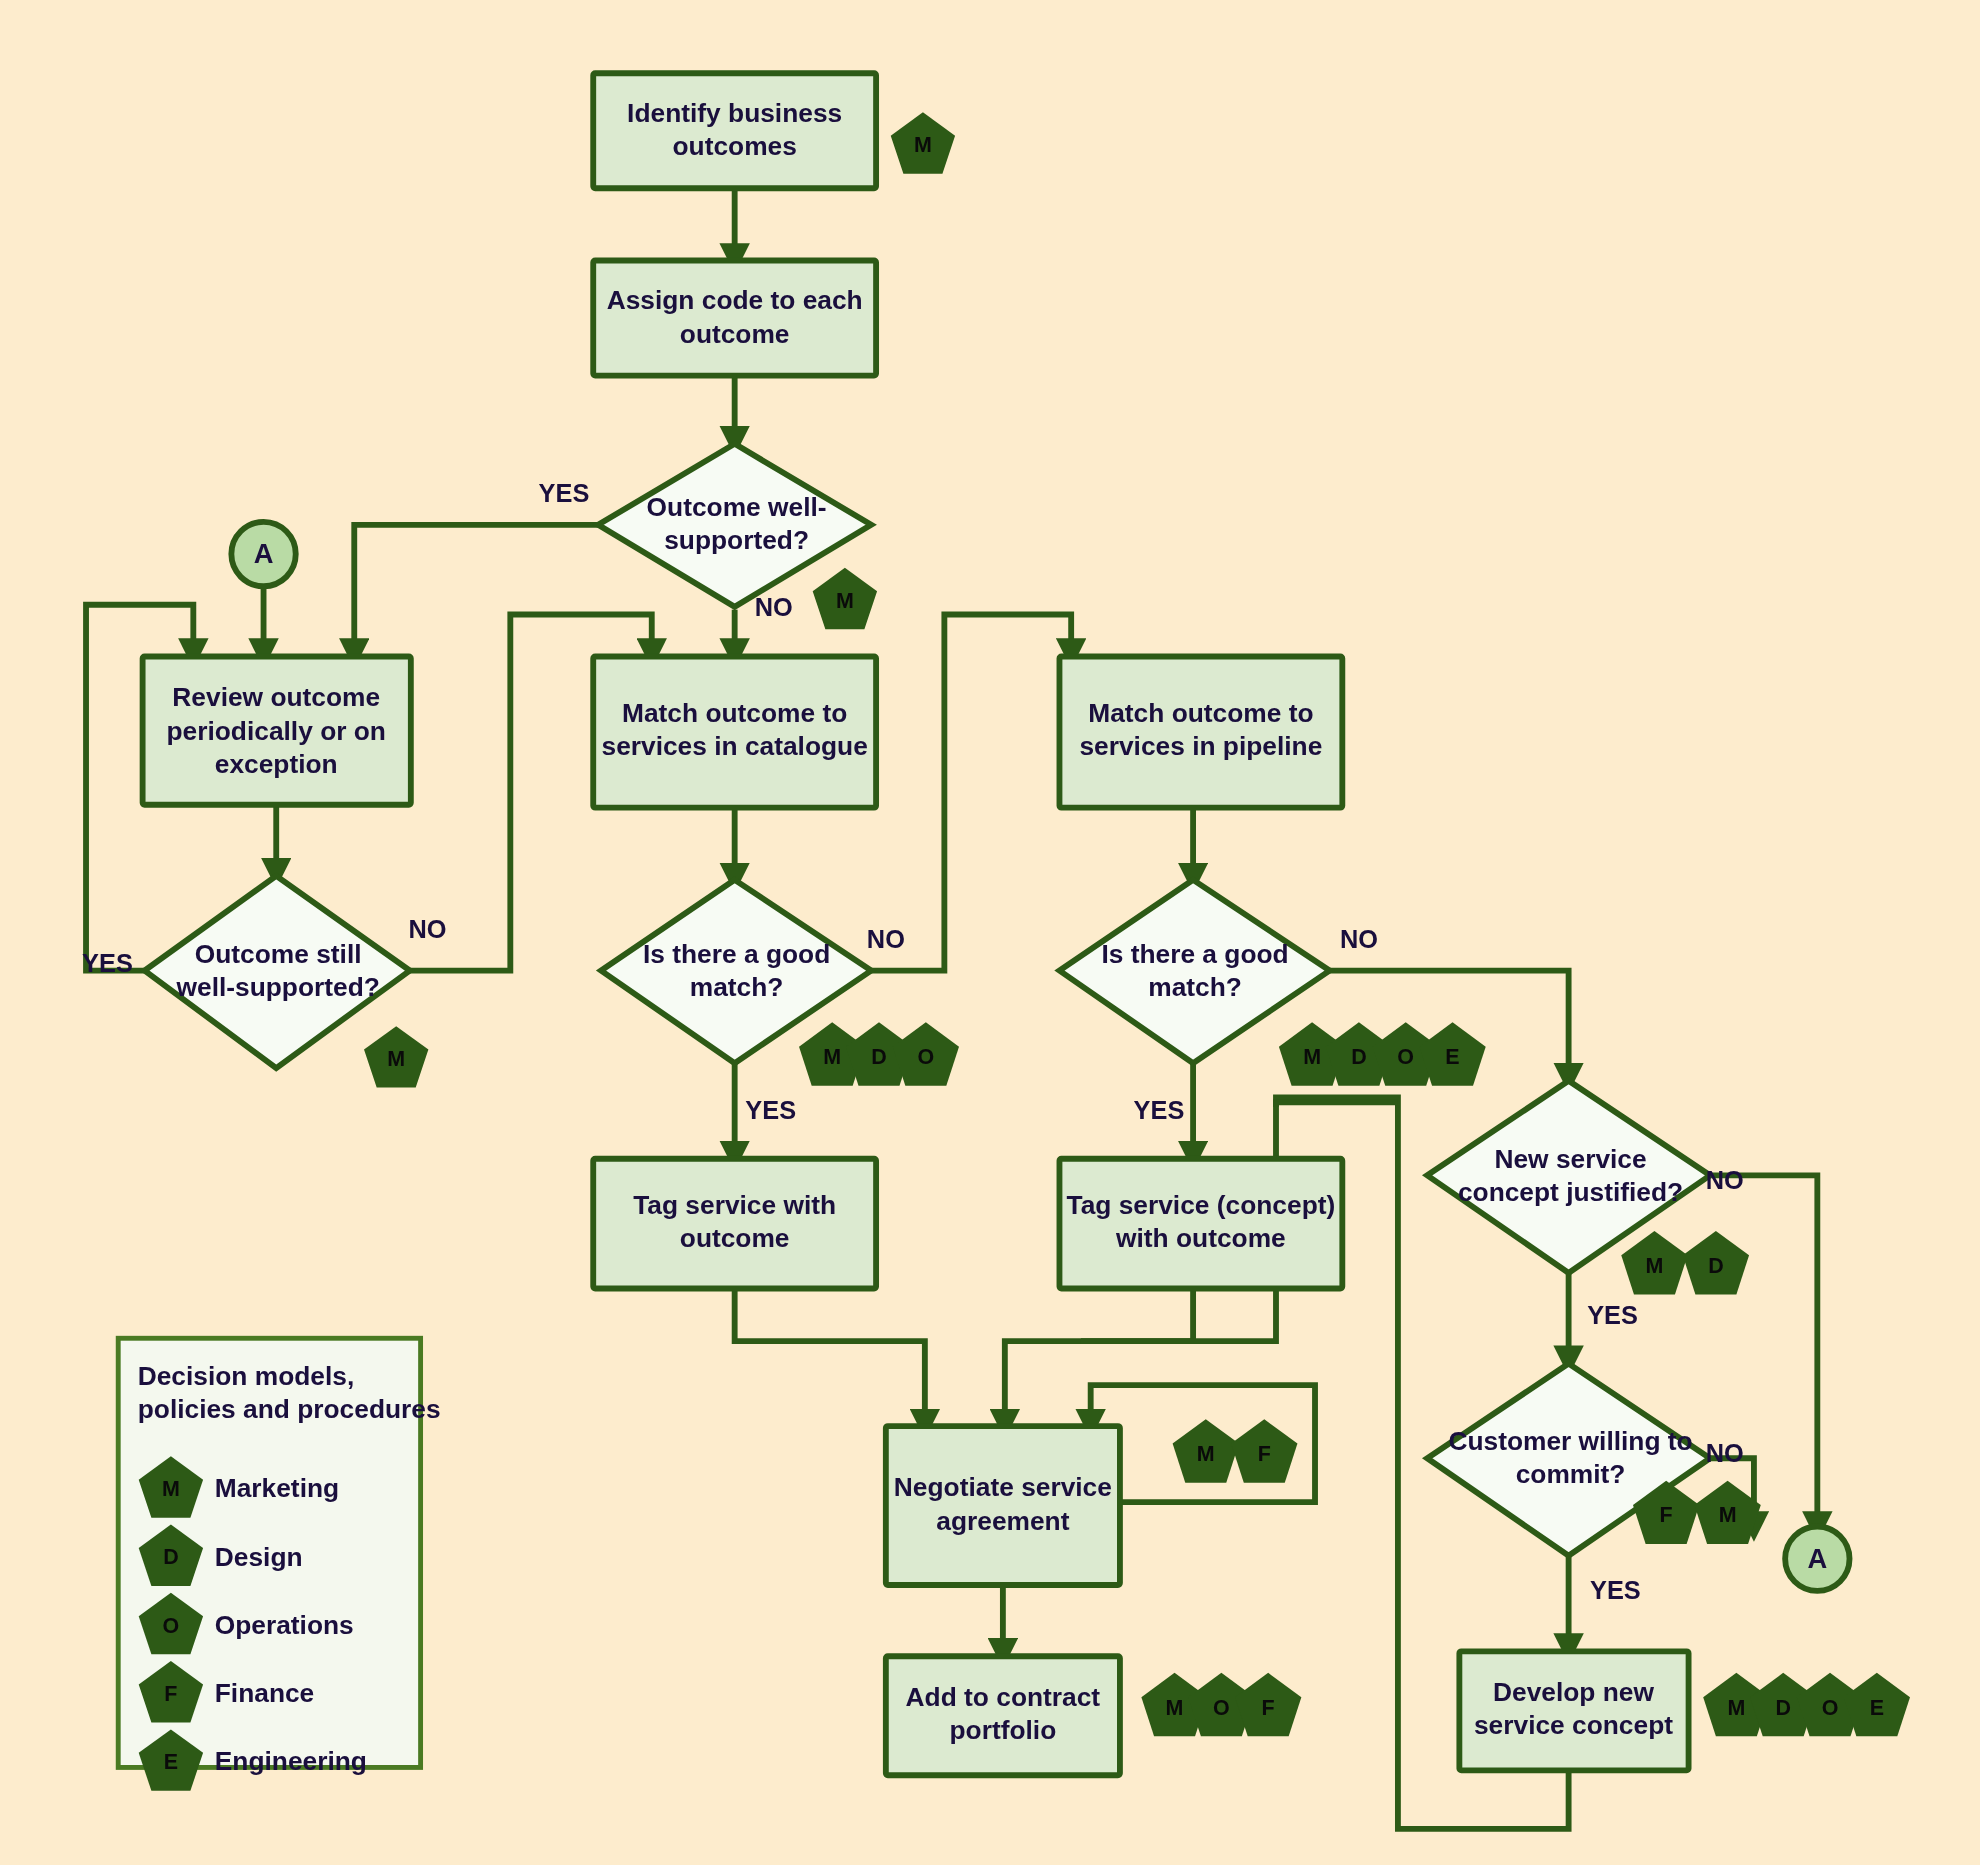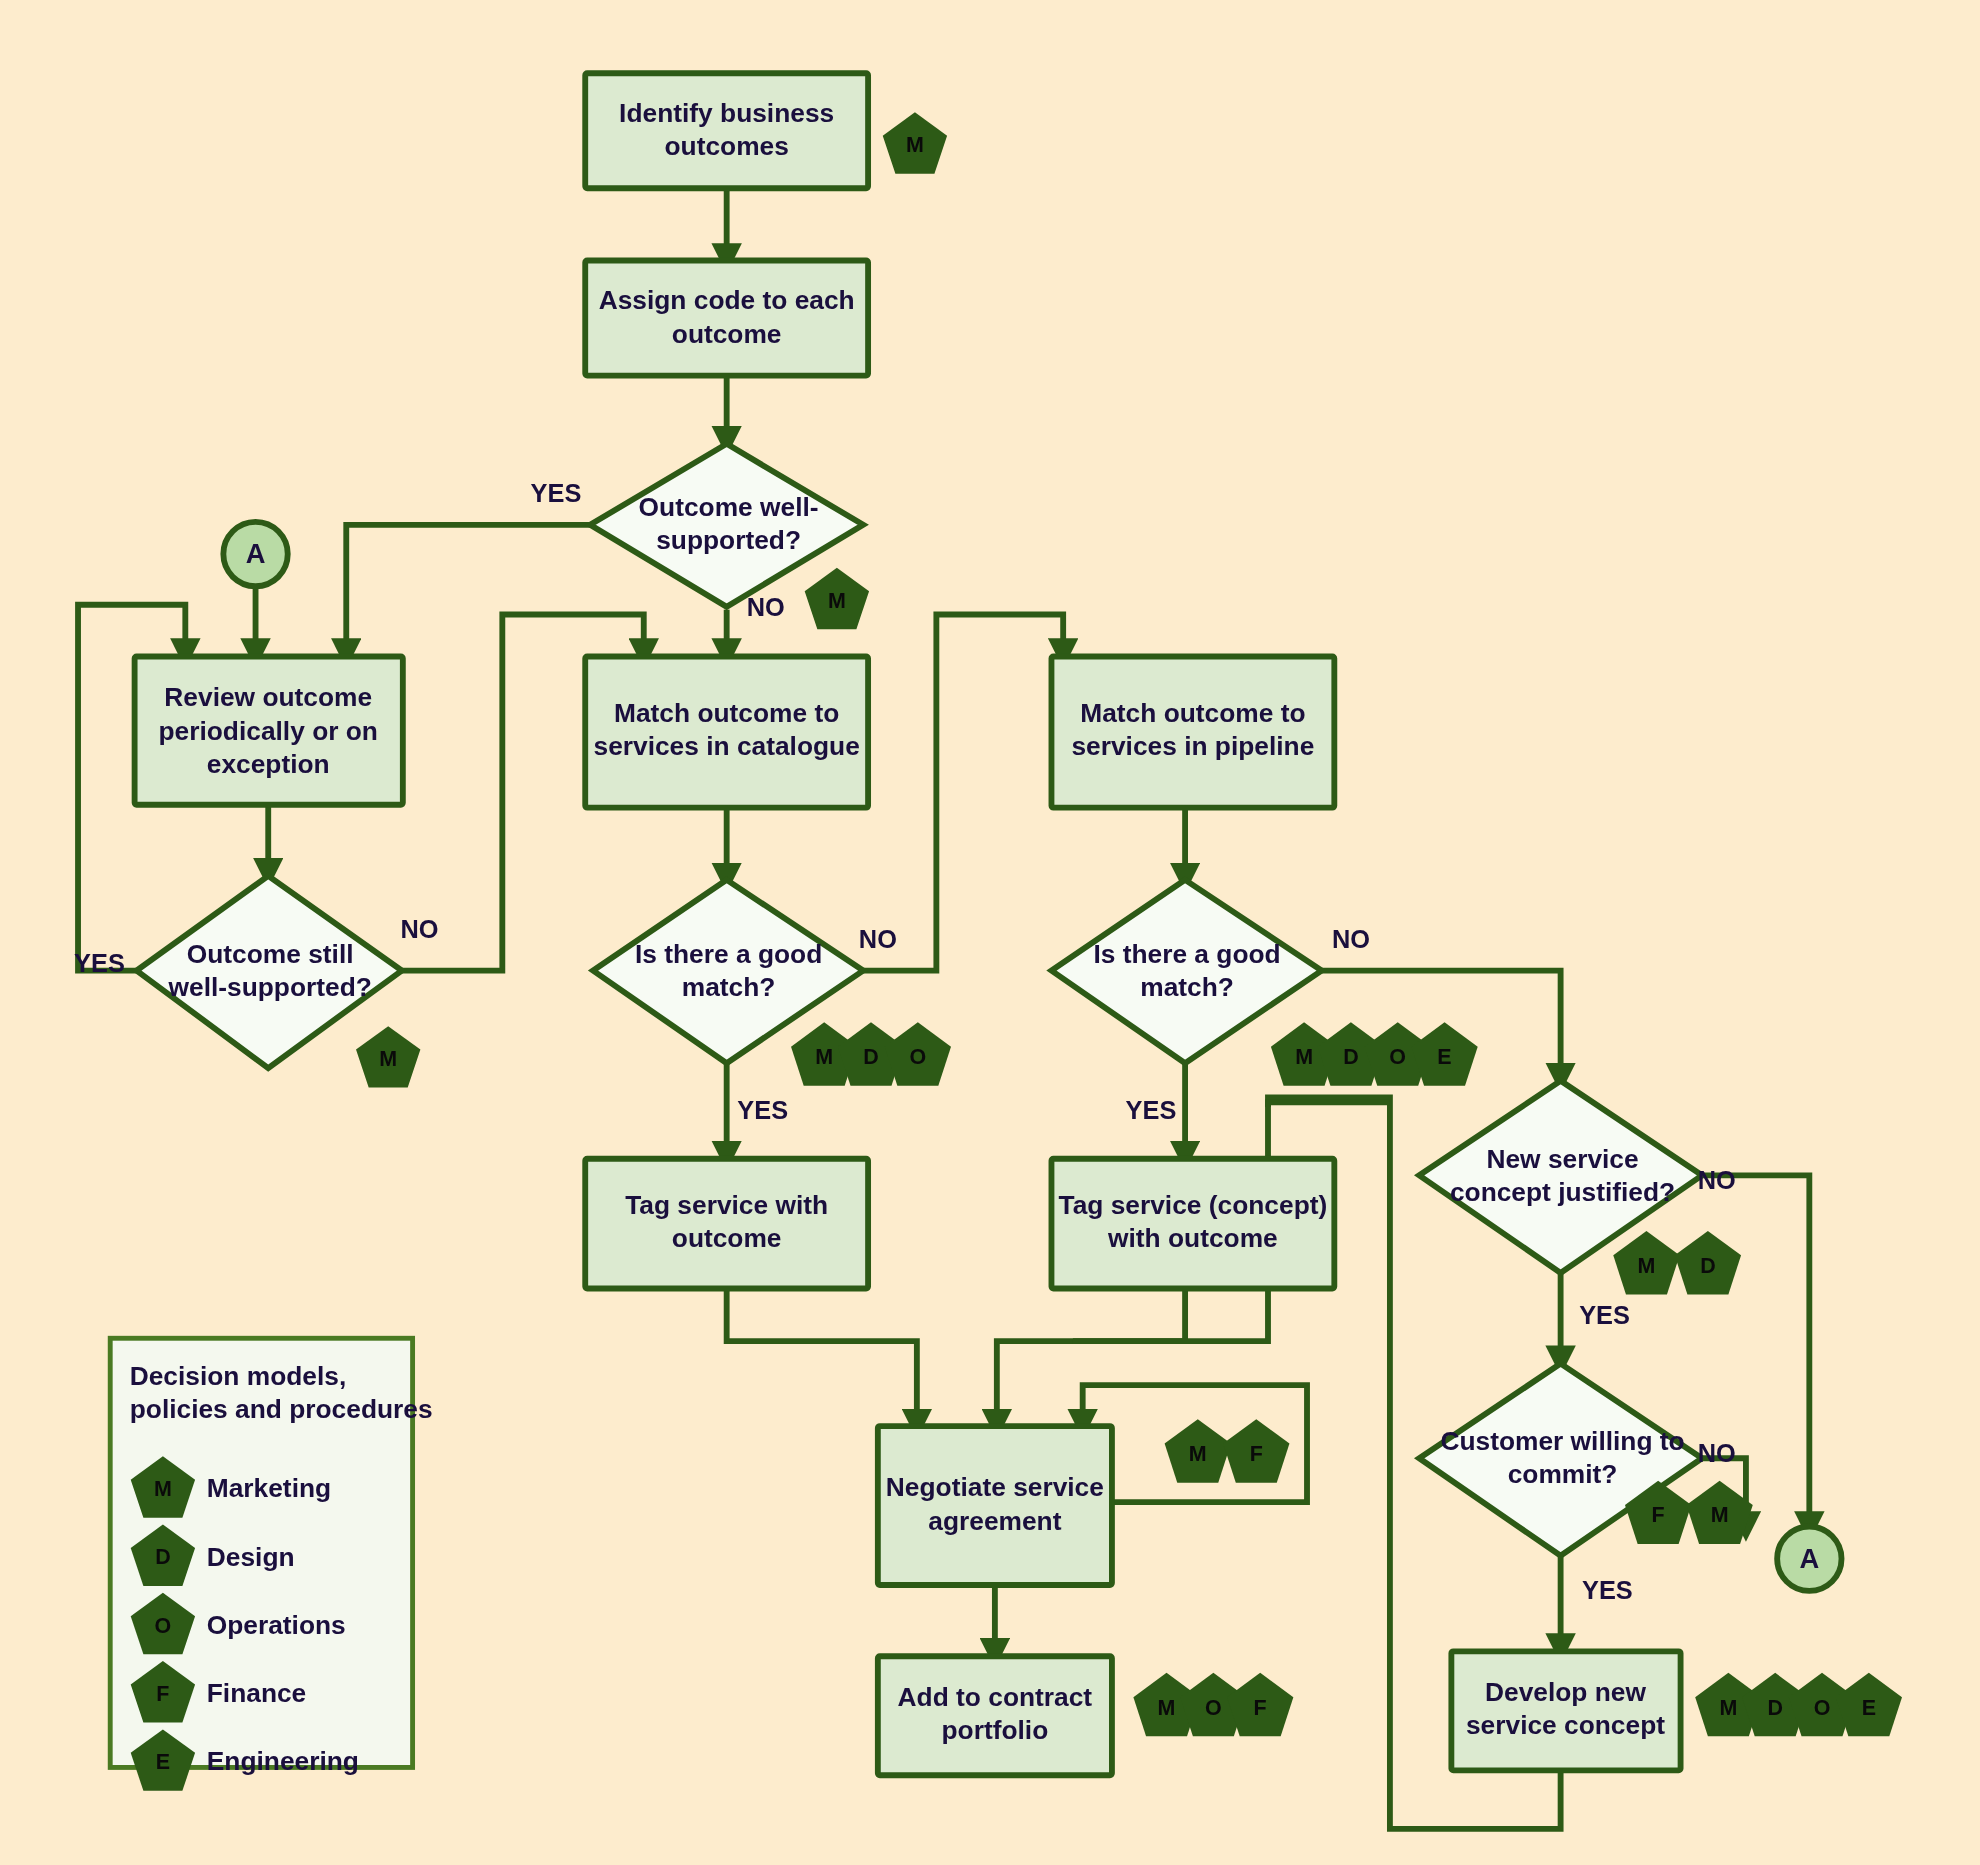--- a/index.html
+++ b/index.html
@@ -3,21 +3,21 @@
 <meta charset="utf-8">
 <style>
   html,body{margin:0;padding:0;}
   body{
     width:1981px;height:1866px;
     background:#fdeccd;
     font-family:"Liberation Sans", sans-serif;
     overflow:hidden;
     position:relative;
   }
-  #stage{position:absolute;left:0;top:0;width:1961px;height:1866px;}
+  #stage{position:absolute;left:8px;top:0;width:1961px;height:1866px;}
   svg#flow{position:absolute;left:0;top:0;width:1981px;height:1866px;}
   .node-label{
     fill:#1a0f3d;
     font-family:"Liberation Sans", sans-serif;
     font-weight:bold;
     font-size:27px;
     text-anchor:middle;
     dominant-baseline:middle;
   }
   .edge-label{

